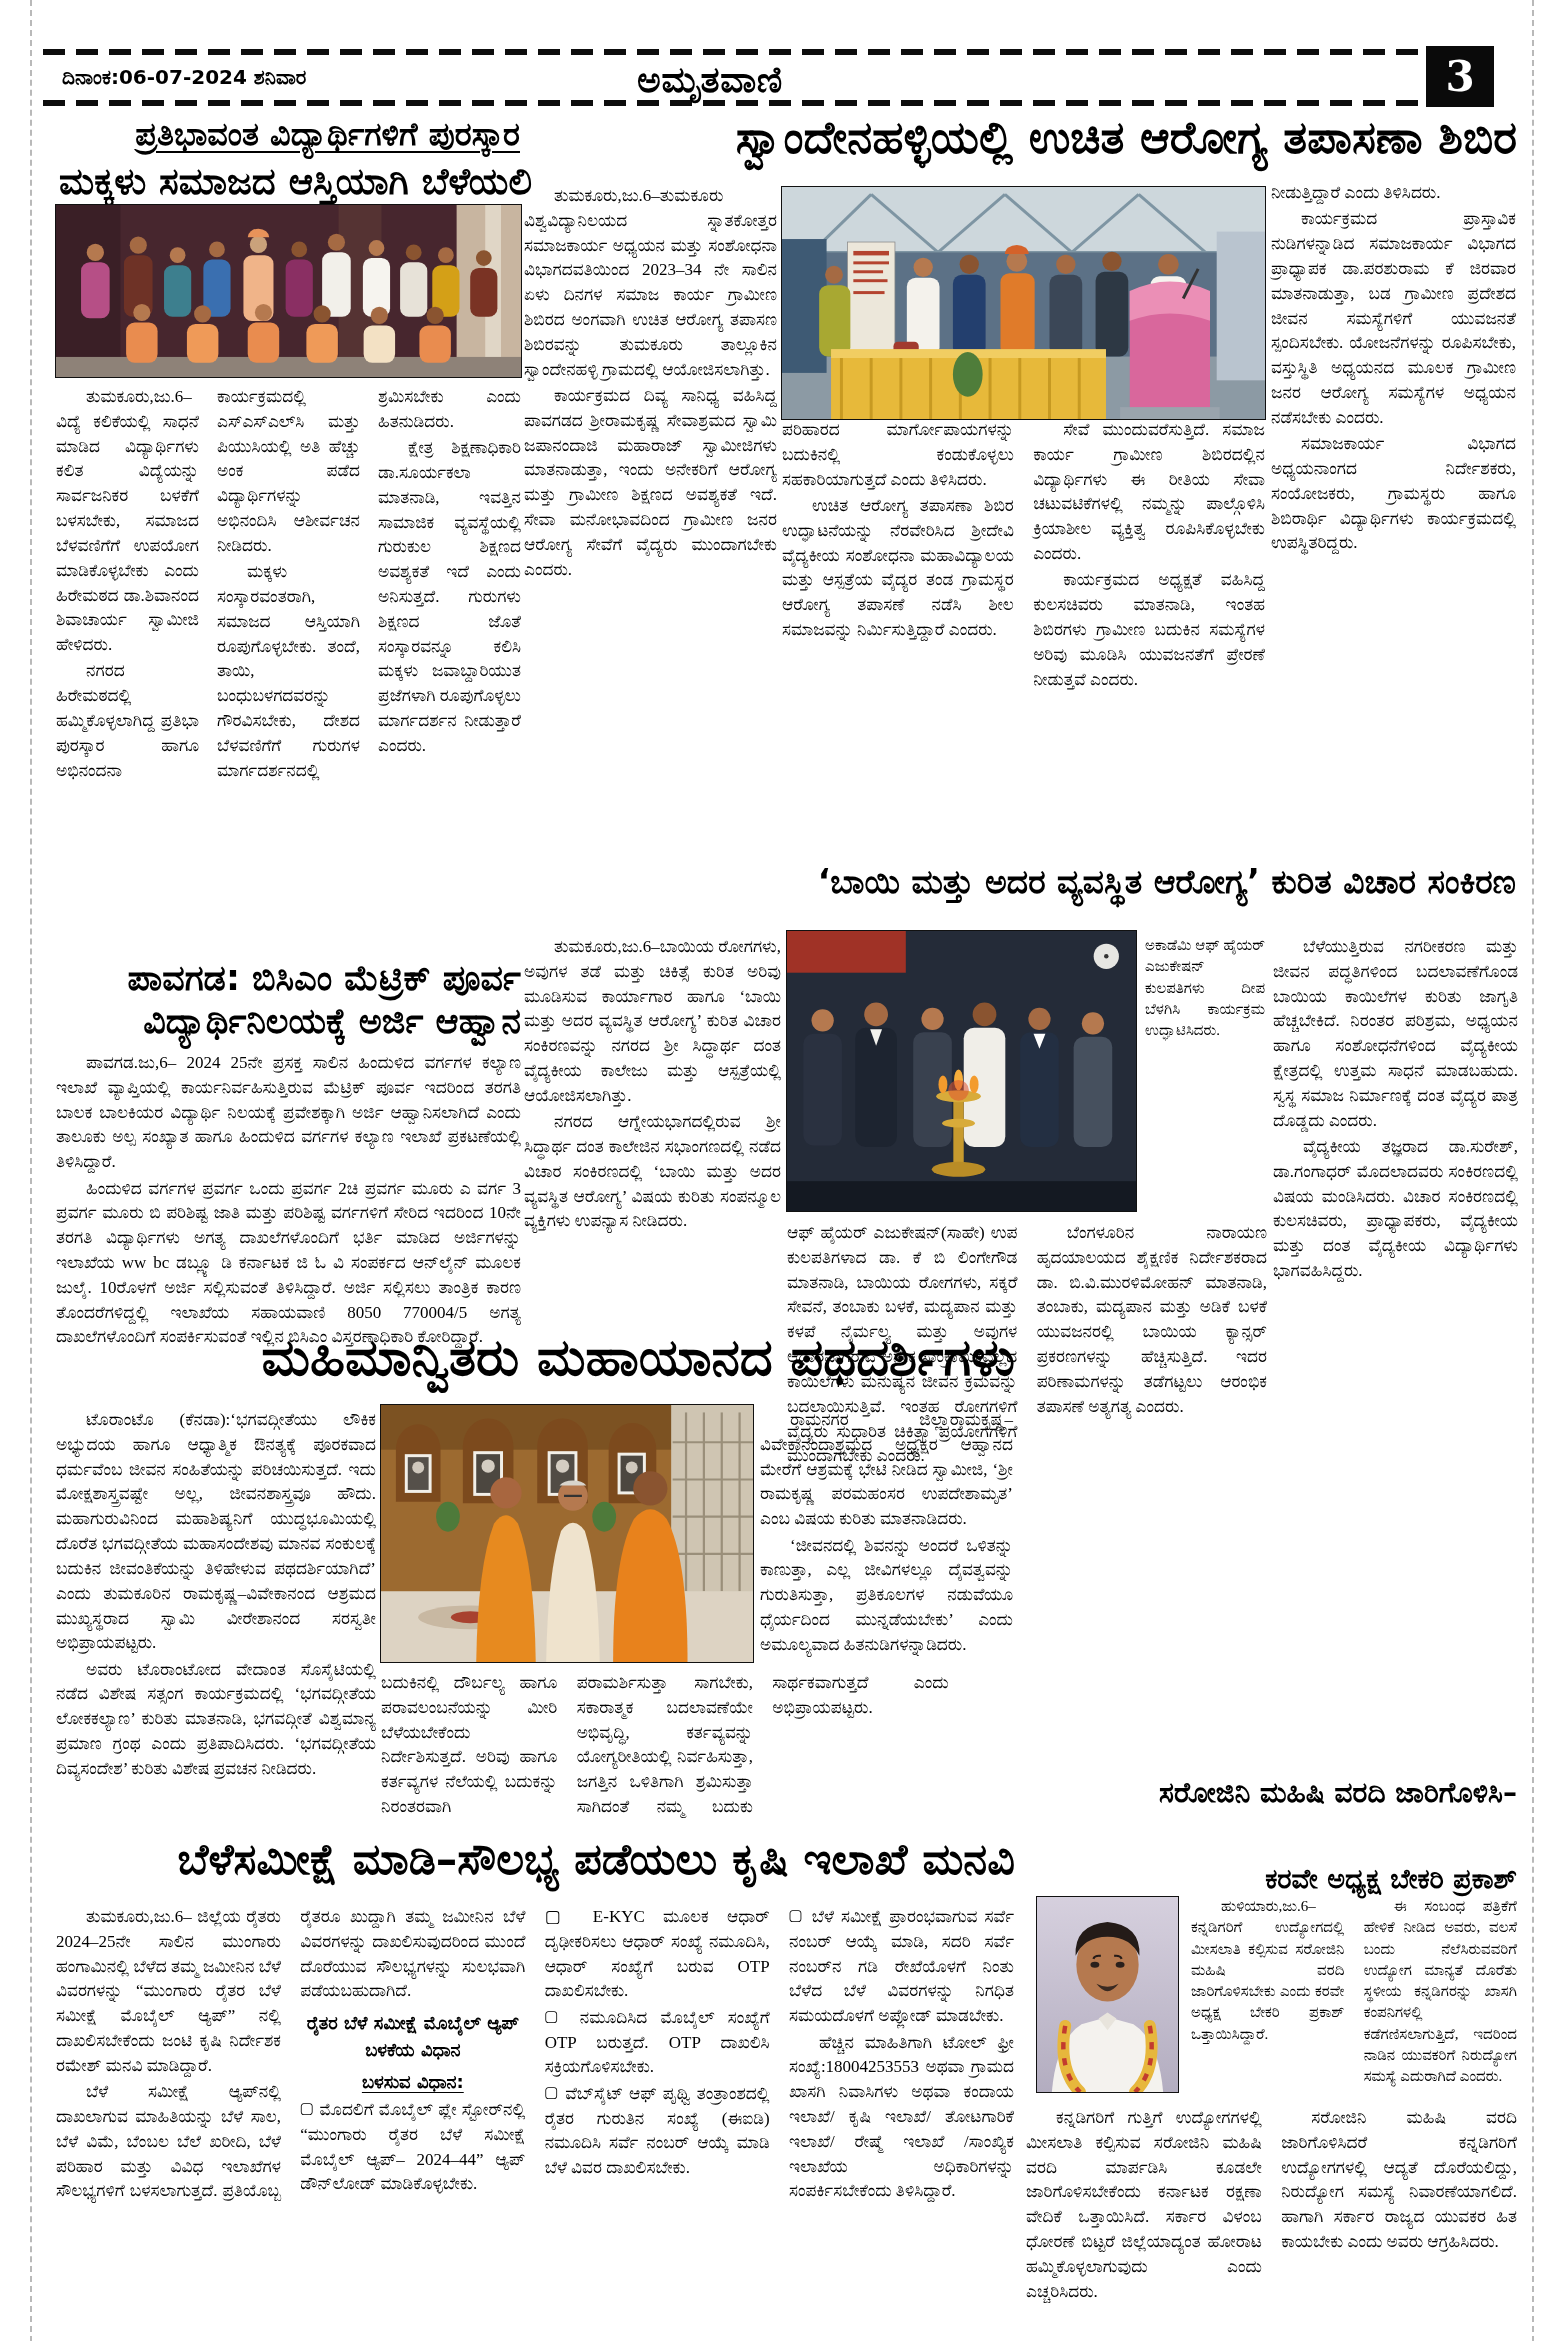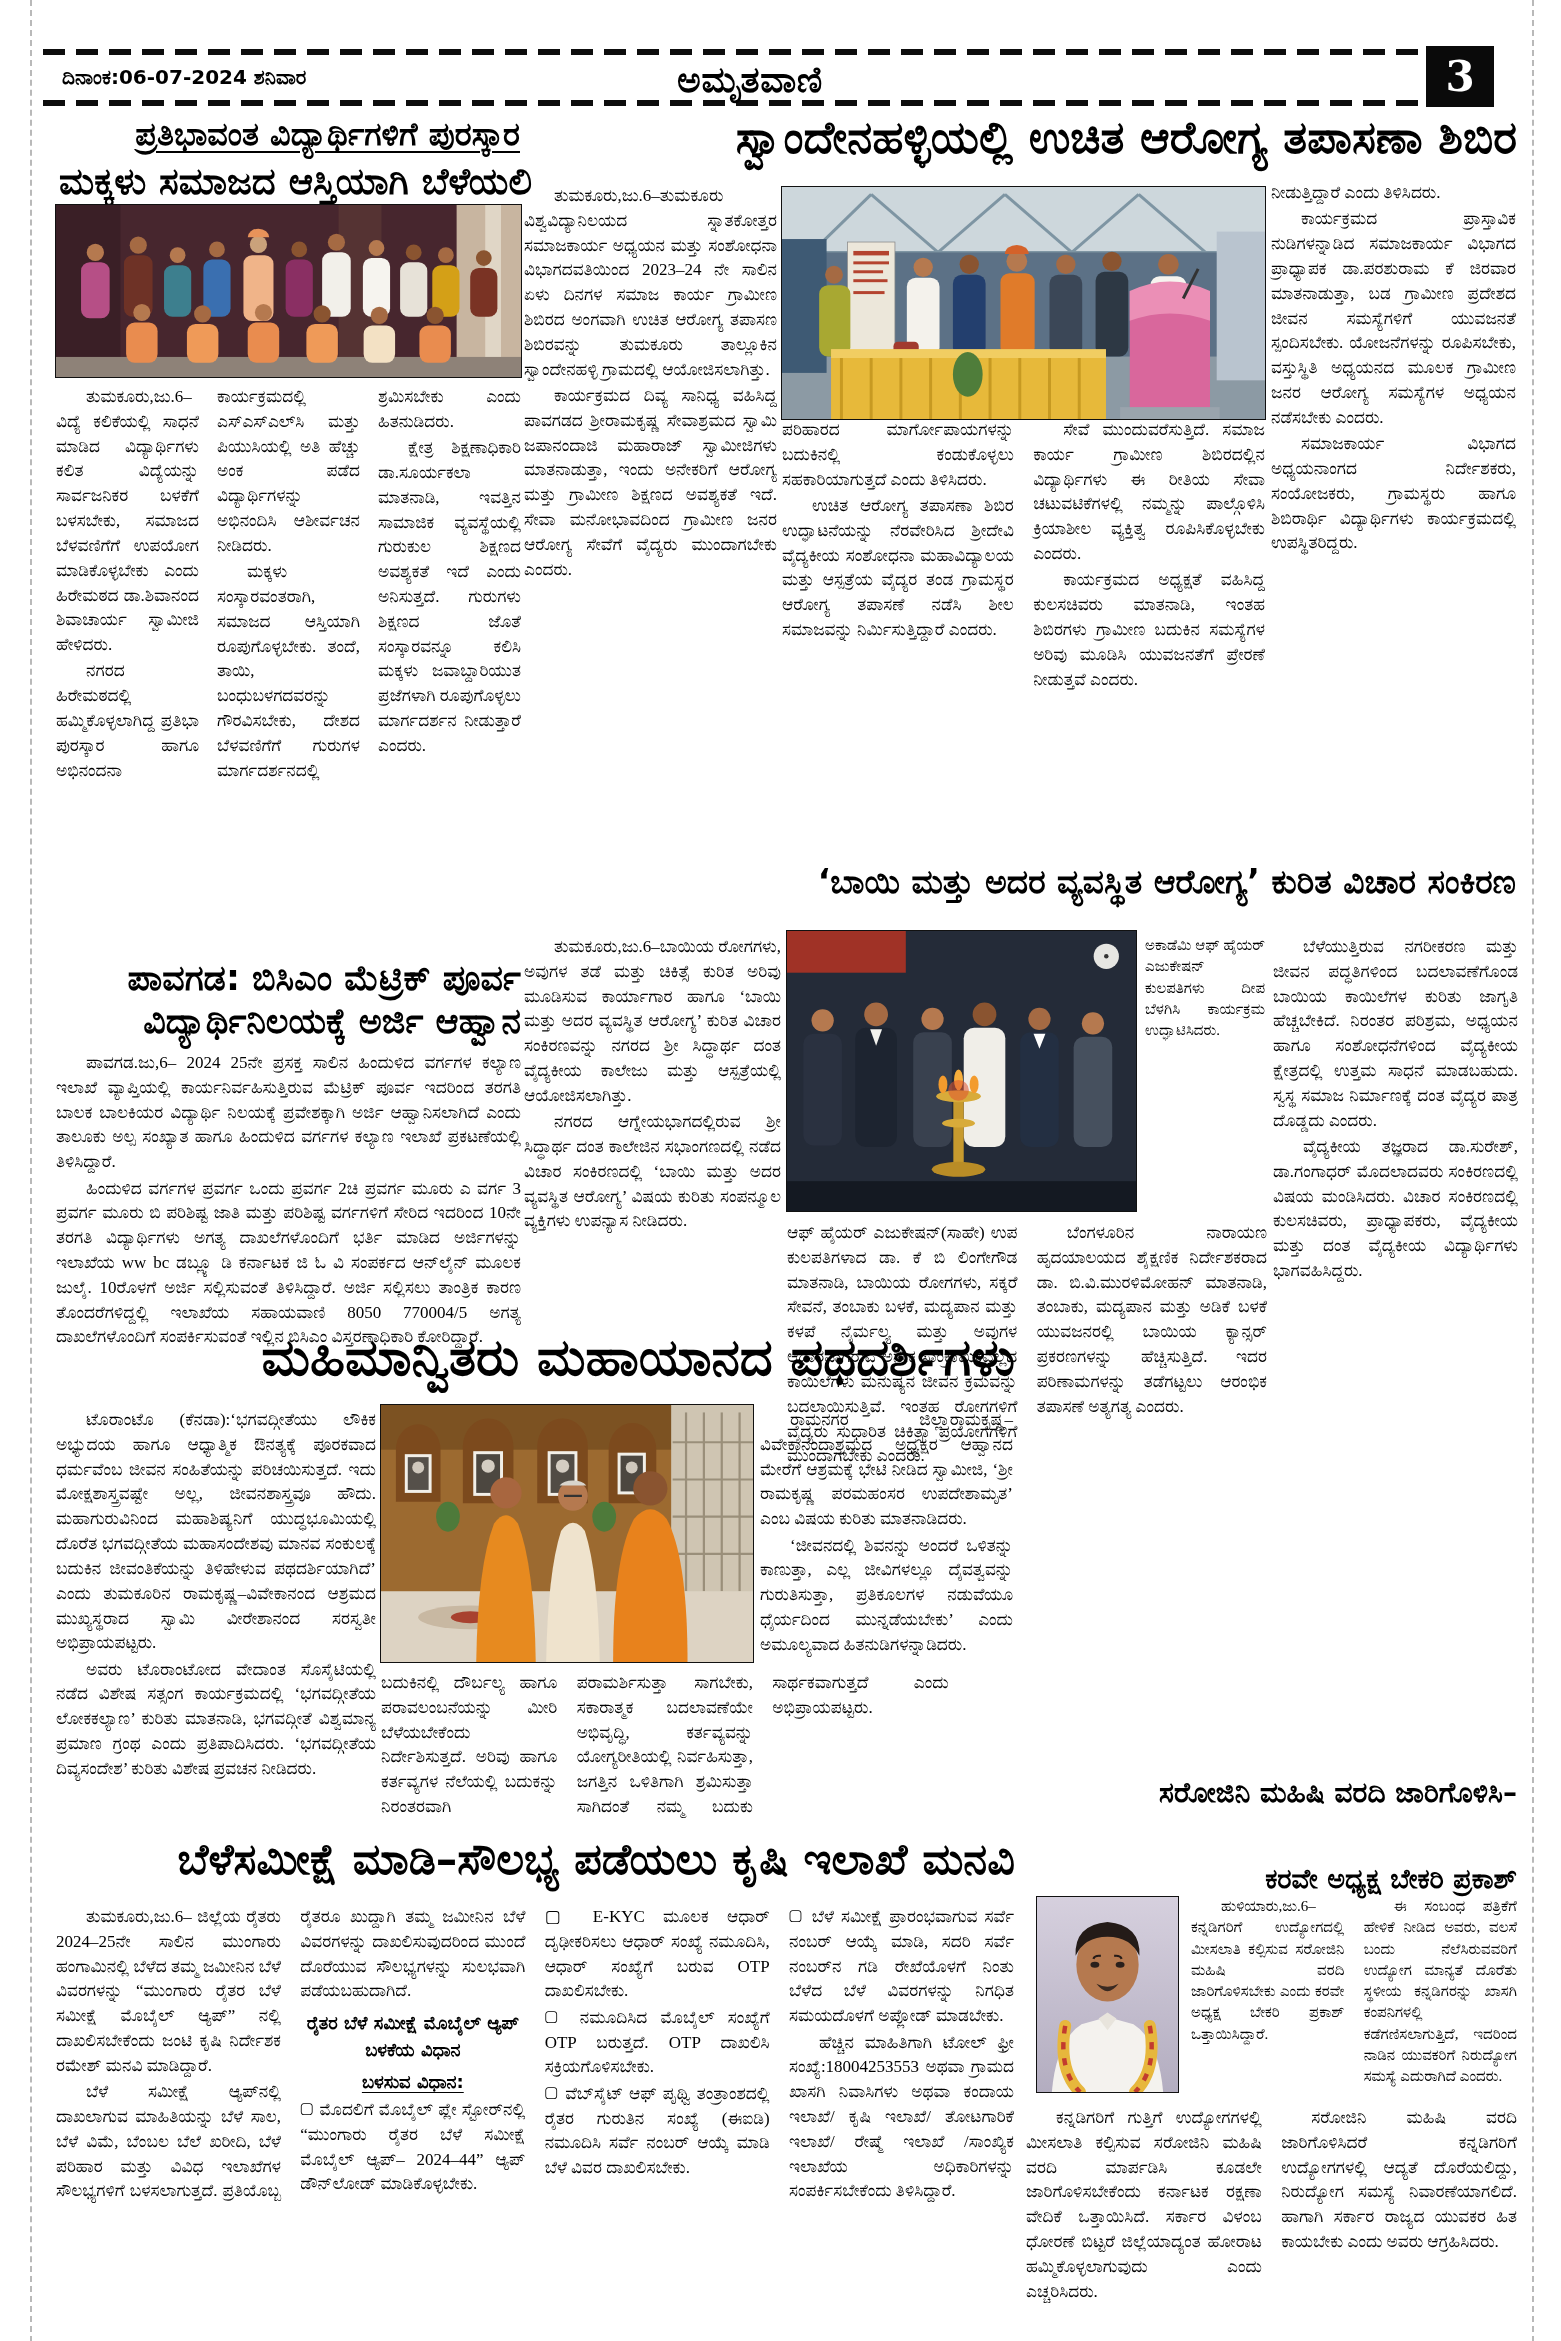--- a/index.html
+++ b/index.html
@@ -3,21 +3,21 @@
 <meta charset="utf-8">
 <style>
   html,body{margin:0;padding:0;}
   body{
     width:1561px;height:2342px;position:relative;background:#ffffff;
     font-family:"Liberation Serif", serif;color:#000;overflow:hidden;
   }
   .abs{position:absolute;}
   .dash-rule{height:6px;background:repeating-linear-gradient(90deg,#0d0d0d 0 22px,transparent 22px 33px);}
   .edge-dash{width:0;border-left:2.2px dashed #b9b9b9;}
-  .masthead{font-family:"DejaVu Sans",sans-serif;font-weight:bold;font-size:36px;text-align:center;letter-spacing:0.7px;padding-left:40px;}
+  .masthead{font-family:"DejaVu Sans",sans-serif;font-weight:bold;font-size:36px;text-align:center;letter-spacing:0.7px;}
   .datebox{font-family:"DejaVu Sans",sans-serif;font-weight:bold;font-size:20px;}
   .pagenum{background:#0a0a0a;color:#fff;font-family:"DejaVu Serif",serif;font-weight:bold;
            font-size:42px;display:flex;align-items:center;justify-content:center;}
   .hl{font-family:"DejaVu Sans",sans-serif;font-weight:bold;text-align:right;line-height:1.12;color:#000;}
   .hl-underline{text-decoration:underline;text-decoration-thickness:2.2px;text-underline-offset:6px;}
   .bodytxt{font-size:17px;line-height:1.46;text-align:justify;text-justify:inter-word;}
   .bodytxt p{margin:0 0 1.5px 0;text-indent:30px;}
   .bodytxt p.noindent{text-indent:0;}
   .small{font-size:15px;line-height:1.42;}
   .c2{column-count:2;column-gap:19.3px;}
@@ -98,21 +98,21 @@
 <div class="abs bodytxt c3" style="left:56px;top:385px;width:465px;height:556px;">
   <p>ತುಮಕೂರು,ಜು.6– ವಿದ್ಯೆ ಕಲಿಕೆಯಲ್ಲಿ ಸಾಧನೆ ಮಾಡಿದ ವಿದ್ಯಾರ್ಥಿಗಳು ಕಲಿತ ವಿದ್ಯೆಯನ್ನು ಸಾರ್ವಜನಿಕರ ಬಳಕೆಗೆ ಬಳಸಬೇಕು, ಸಮಾಜದ ಬೆಳವಣಿಗೆಗೆ ಉಪಯೋಗ ಮಾಡಿಕೊಳ್ಳಬೇಕು ಎಂದು ಹಿರೇಮಠದ ಡಾ.ಶಿವಾನಂದ ಶಿವಾಚಾರ್ಯ ಸ್ವಾಮೀಜಿ ಹೇಳಿದರು.</p>
   <p>ನಗರದ ಹಿರೇಮಠದಲ್ಲಿ ಹಮ್ಮಿಕೊಳ್ಳಲಾಗಿದ್ದ ಪ್ರತಿಭಾ ಪುರಸ್ಕಾರ ಹಾಗೂ ಅಭಿನಂದನಾ ಕಾರ್ಯಕ್ರಮದಲ್ಲಿ ಎಸ್‌ಎಸ್‌ಎಲ್‌ಸಿ ಮತ್ತು ಪಿಯುಸಿಯಲ್ಲಿ ಅತಿ ಹೆಚ್ಚು ಅಂಕ ಪಡೆದ ವಿದ್ಯಾರ್ಥಿಗಳನ್ನು ಅಭಿನಂದಿಸಿ ಆಶೀರ್ವಚನ ನೀಡಿದರು.</p>
   <p>ಮಕ್ಕಳು ಸಂಸ್ಕಾರವಂತರಾಗಿ, ಸಮಾಜದ ಆಸ್ತಿಯಾಗಿ ರೂಪುಗೊಳ್ಳಬೇಕು. ತಂದೆ, ತಾಯಿ, ಬಂಧುಬಳಗದವರನ್ನು ಗೌರವಿಸಬೇಕು, ದೇಶದ ಬೆಳವಣಿಗೆಗೆ ಗುರುಗಳ ಮಾರ್ಗದರ್ಶನದಲ್ಲಿ ಶ್ರಮಿಸಬೇಕು ಎಂದು ಹಿತನುಡಿದರು.</p>
   <p>ಕ್ಷೇತ್ರ ಶಿಕ್ಷಣಾಧಿಕಾರಿ ಡಾ.ಸೂರ್ಯಕಲಾ ಮಾತನಾಡಿ, ಇವತ್ತಿನ ಸಾಮಾಜಿಕ ವ್ಯವಸ್ಥೆಯಲ್ಲಿ ಗುರುಕುಲ ಶಿಕ್ಷಣದ ಅವಶ್ಯಕತೆ ಇದೆ ಎಂದು ಅನಿಸುತ್ತದೆ. ಗುರುಗಳು ಶಿಕ್ಷಣದ ಜೊತೆ ಸಂಸ್ಕಾರವನ್ನೂ ಕಲಿಸಿ ಮಕ್ಕಳು ಜವಾಬ್ದಾರಿಯುತ ಪ್ರಜೆಗಳಾಗಿ ರೂಪುಗೊಳ್ಳಲು ಮಾರ್ಗದರ್ಶನ ನೀಡುತ್ತಾರೆ ಎಂದರು.</p>
 </div>
 
 <div class="abs hl" style="left:524px;top:113px;width:993px;font-size:45px;">ಸ್ವಾಂದೇನಹಳ್ಳಿಯಲ್ಲಿ ಉಚಿತ ಆರೋಗ್ಯ ತಪಾಸಣಾ ಶಿಬಿರ</div>
 
 <div class="abs bodytxt" style="left:524px;top:184px;width:253px;height:678px;">
-  <p>ತುಮಕೂರು,ಜು.6–ತುಮಕೂರು ವಿಶ್ವವಿದ್ಯಾನಿಲಯದ ಸ್ನಾತಕೋತ್ತರ ಸಮಾಜಕಾರ್ಯ ಅಧ್ಯಯನ ಮತ್ತು ಸಂಶೋಧನಾ ವಿಭಾಗದವತಿಯಿಂದ 2023–24 ನೇ ಸಾಲಿನ ಏಳು ದಿನಗಳ ಸಮಾಜ ಕಾರ್ಯ ಗ್ರಾಮೀಣ ಶಿಬಿರದ ಅಂಗವಾಗಿ ಉಚಿತ ಆರೋಗ್ಯ ತಪಾಸಣ ಶಿಬಿರವನ್ನು ತುಮಕೂರು ತಾಲ್ಲೂಕಿನ ಸ್ವಾಂದೇನಹಳ್ಳಿ ಗ್ರಾಮದಲ್ಲಿ ಆಯೋಜಿಸಲಾಗಿತ್ತು.</p>
+  <p>ತುಮಕೂರು,ಜು.6–ತುಮಕೂರು ವಿಶ್ವವಿದ್ಯಾನಿಲಯದ ಸ್ನಾತಕೋತ್ತರ ಸಮಾಜಕಾರ್ಯ ಅಧ್ಯಯನ ಮತ್ತು ಸಂಶೋಧನಾ ವಿಭಾಗದವತಿಯಿಂದ 2023–34 ನೇ ಸಾಲಿನ ಏಳು ದಿನಗಳ ಸಮಾಜ ಕಾರ್ಯ ಗ್ರಾಮೀಣ ಶಿಬಿರದ ಅಂಗವಾಗಿ ಉಚಿತ ಆರೋಗ್ಯ ತಪಾಸಣ ಶಿಬಿರವನ್ನು ತುಮಕೂರು ತಾಲ್ಲೂಕಿನ ಸ್ವಾಂದೇನಹಳ್ಳಿ ಗ್ರಾಮದಲ್ಲಿ ಆಯೋಜಿಸಲಾಗಿತ್ತು.</p>
   <p>ಕಾರ್ಯಕ್ರಮದ ದಿವ್ಯ ಸಾನಿಧ್ಯ ವಹಿಸಿದ್ದ ಪಾವಗಡದ ಶ್ರೀರಾಮಕೃಷ್ಣ ಸೇವಾಶ್ರಮದ ಸ್ವಾಮಿ ಜಪಾನಂದಾಜಿ ಮಹಾರಾಜ್ ಸ್ವಾಮೀಜಿಗಳು ಮಾತನಾಡುತ್ತಾ, ಇಂದು ಅನೇಕರಿಗೆ ಆರೋಗ್ಯ ಮತ್ತು ಗ್ರಾಮೀಣ ಶಿಕ್ಷಣದ ಅವಶ್ಯಕತೆ ಇದೆ. ಸೇವಾ ಮನೋಭಾವದಿಂದ ಗ್ರಾಮೀಣ ಜನರ ಆರೋಗ್ಯ ಸೇವೆಗೆ ವೈದ್ಯರು ಮುಂದಾಗಬೇಕು ಎಂದರು.</p>
 </div>
 
 <div class="abs" style="left:782px;top:187px;width:483px;height:232px;">
   <svg viewBox="0 0 650 312" width="483" height="232" class="photo" preserveAspectRatio="none">
     <rect width="650" height="312" fill="#8c9aa4"></rect>
     <rect width="650" height="92" fill="#cdd7dc"></rect>
     <g stroke="#7e95a3" stroke-width="4">
       <line x1="0" y1="88" x2="650" y2="88"></line>
       <line x1="40" y1="88" x2="120" y2="10"></line>

